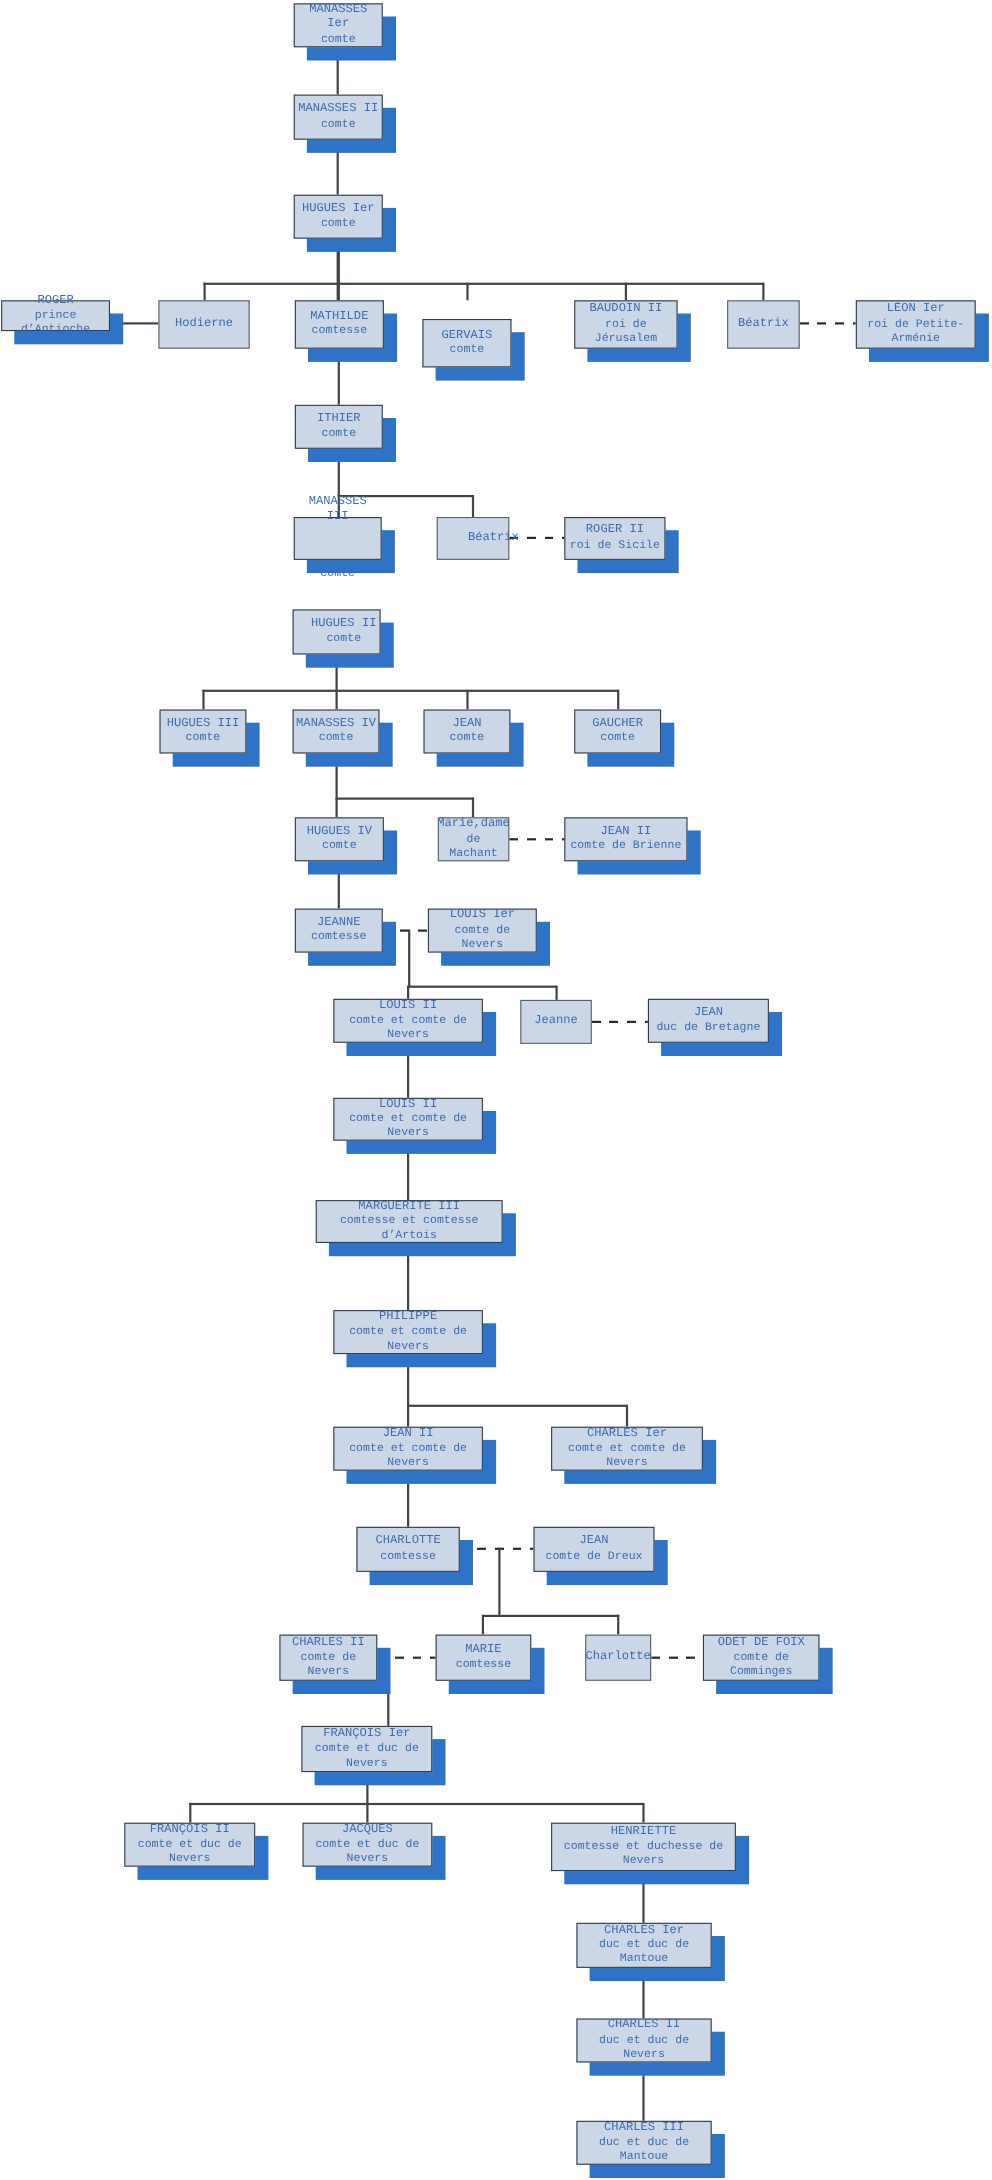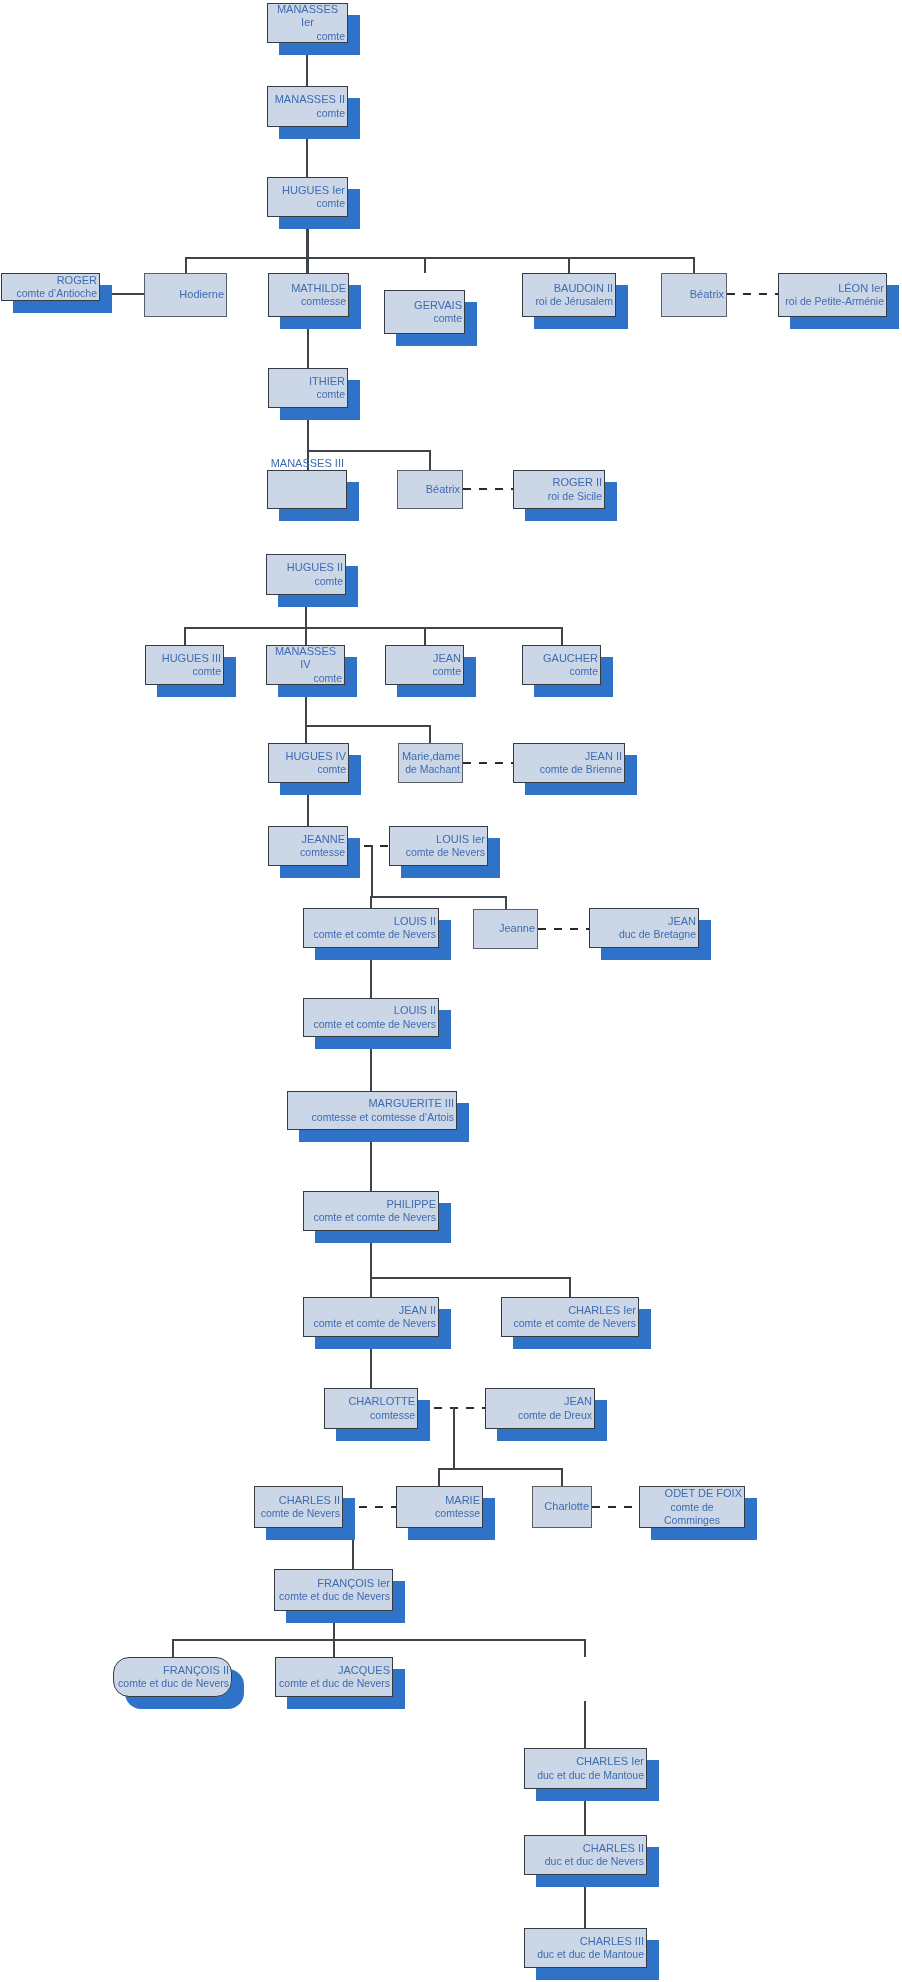--- a/index.html
+++ b/index.html
@@ -21,24 +21,25 @@
     overflow:hidden;
   }
   .node{
     position:absolute;
     box-sizing:border-box;
     background:var(--box-fill);
     border:1.5px solid var(--box-border);
     box-shadow:12px 12px 0 0 var(--shadow-blue);
     color:var(--text-blue);
     display:flex;flex-direction:column;
-    align-items:flex-end;justify-content:center;
+    align-items:center;justify-content:center;
     text-align:center;
     padding:1px 2px;
     z-index:2;
+    font-family:Liberation Mono, monospace;
   }
   .node.no-shadow{
     box-shadow:none;
     border-color:var(--box-border-light);
   }
   .pname{font-size:11px;line-height:1.25;}
   .ptitle{font-size:10.5px;line-height:1.25;}
   .edge{position:absolute;z-index:1;background:var(--line-color);}
   .edge.v{width:2px;}
   .edge.h{height:2px;}
@@ -113,21 +114,21 @@
     <div class="node" style="left: 267px; top: 86px; width: 81px; height: 41px;">
       <div class="pname">MANASSES II</div>
       <div class="ptitle">comte</div>
     </div>
     <div class="node" style="left: 267px; top: 177px; width: 81px; height: 40px;">
       <div class="pname">HUGUES Ier</div>
       <div class="ptitle">comte</div>
     </div>
     <div class="node" style="left: 1px; top: 273px; width: 99px; height: 28px;">
       <div class="pname">ROGER</div>
-      <div class="ptitle">comte d’Antioche</div>
+      <div class="ptitle">prince d’Antioche</div>
     </div>
     <div class="node no-shadow" style="left: 144px; top: 273px; width: 83px; height: 44px;">
       <div class="pname">Hodierne</div>
     </div>
     <div class="node" style="left: 268px; top: 273px; width: 81px; height: 44px;">
       <div class="pname">MATHILDE</div>
       <div class="ptitle">comtesse</div>
     </div>
     <div class="node" style="left: 384px; top: 273px; width: 81px; height: 44px; margin-top: 17px;">
       <div class="pname">GERVAIS</div>
@@ -250,28 +251,32 @@
       <div class="pname">Charlotte</div>
     </div>
     <div class="node" style="left: 639px; top: 1486px; width: 106px; height: 42px;">
       <div class="pname">ODET DE FOIX</div>
       <div class="ptitle">comte de Comminges</div>
     </div>
     <div class="node" style="left: 274px; top: 1569px; width: 119px; height: 42px;">
       <div class="pname">FRANÇOIS Ier</div>
       <div class="ptitle">comte et duc de Nevers</div>
     </div>
-    <div class="node" style="left: 113px; top: 1657px; width: 119px; height: 40px; border-radius: 16px;">
+    <div class="node" style="left: 113px; top: 1657px; width: 119px; height: 40px;">
       <div class="pname">FRANÇOIS II</div>
       <div class="ptitle">comte et duc de Nevers</div>
     </div>
     <div class="node" style="left: 275px; top: 1657px; width: 118px; height: 40px;">
       <div class="pname">JACQUES</div>
       <div class="ptitle">comte et duc de Nevers</div>
     </div>
+    <div class="node" style="left: 501px; top: 1657px; width: 168px; height: 44px;">
+      <div class="pname">HENRIETTE</div>
+      <div class="ptitle">comtesse et duchesse de Nevers</div>
+    </div>
     <div class="node" style="left: 524px; top: 1748px; width: 123px; height: 41px;">
       <div class="pname">CHARLES Ier</div>
       <div class="ptitle">duc et duc de Mantoue</div>
     </div>
     <div class="node" style="left: 524px; top: 1835px; width: 123px; height: 40px;">
       <div class="pname">CHARLES II</div>
       <div class="ptitle">duc et duc de Nevers</div>
     </div>
     <div class="node" style="left: 524px; top: 1928px; width: 123px; height: 40px;">
       <div class="pname">CHARLES III</div>

